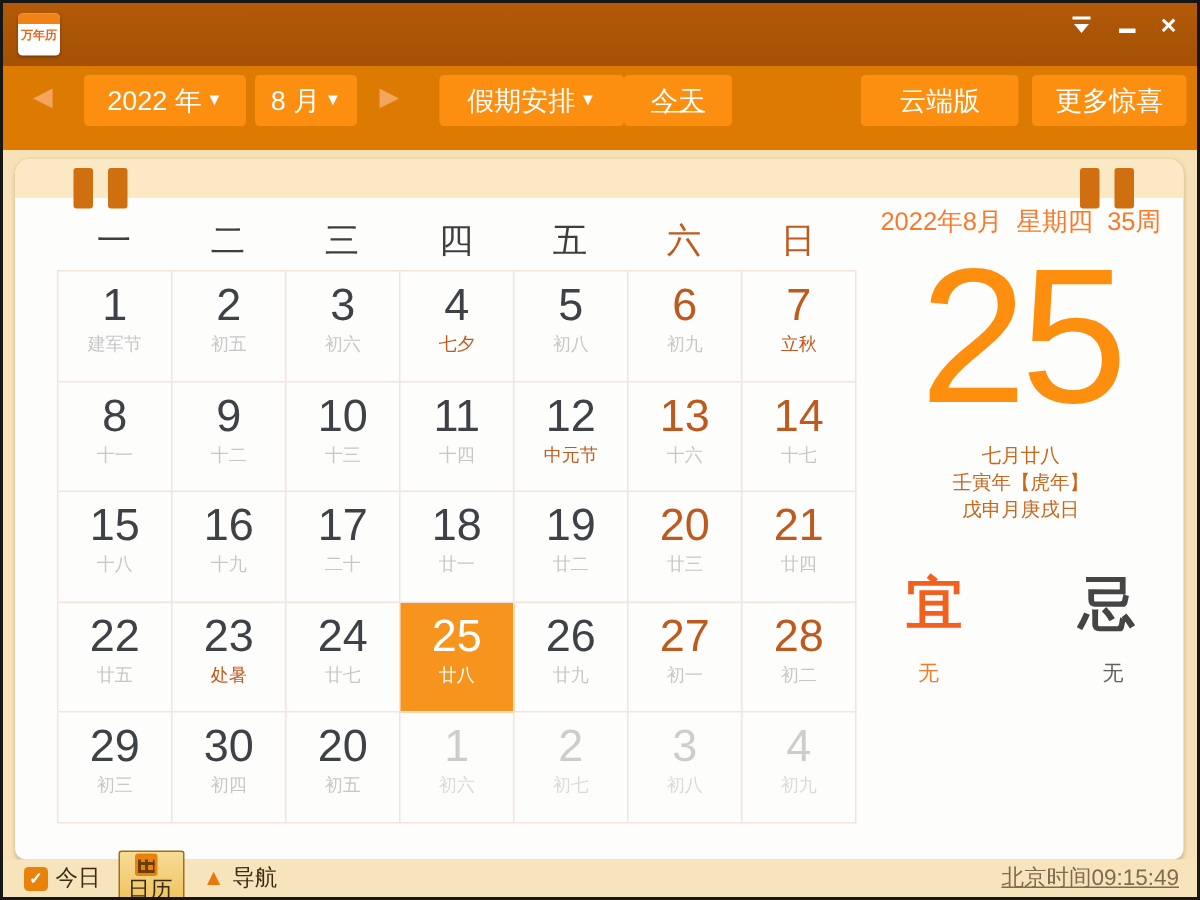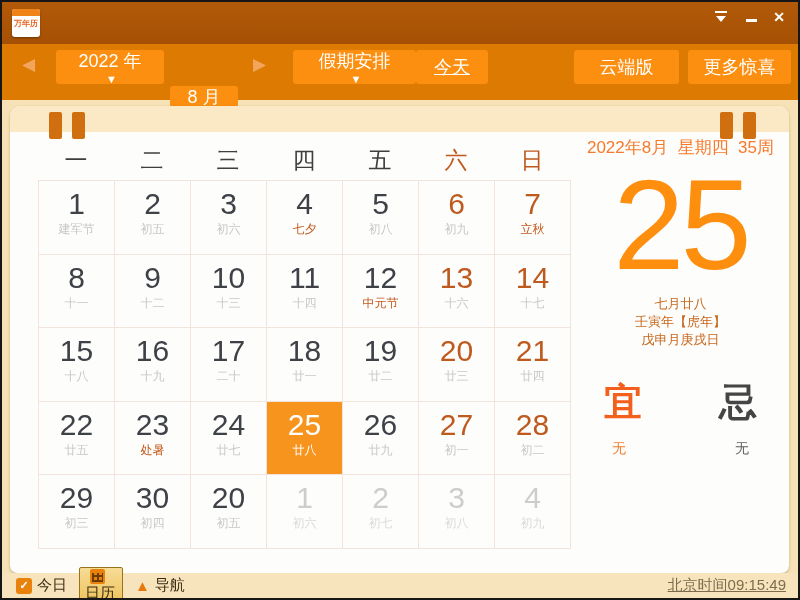--- a/index.html
+++ b/index.html
@@ -18,26 +18,26 @@
   .ctl-skin{right:66px;}
   .ctl-skin .bar{position:absolute;top:3px;left:5px;width:12px;height:2px;background:#fff;}
   .ctl-skin .tri{position:absolute;top:8px;left:6px;width:0;height:0;border-left:5px solid transparent;border-right:5px solid transparent;border-top:6px solid #fff;}
   .ctl-min .bar{width:11px;height:3px;background:#fff;margin-top:6px;}
   .ctl-min{right:36px;}
   .ctl-close{right:8px;color:#fff;font-size:14px;font-weight:bold;}
 
   
   .navbar{position:absolute;left:0;top:42px;width:100%;height:56px;background:#DC7A02;}
   .navbtn{position:absolute;top:6px;height:34px;background:#FC8F10;border:none;border-radius:3px;
-    color:#fff;font-size:18px;font-family:"Liberation Sans",sans-serif;display:flex;align-items:center;justify-content:center;cursor:pointer;white-space:nowrap;flex-direction:column;}
+    color:#fff;font-size:18px;font-family:"Liberation Sans",sans-serif;display:flex;align-items:center;justify-content:center;cursor:pointer;white-space:nowrap;}
   .navbtn .caret{font-size:11px;margin-left:3px;}
   .arrowbtn{position:absolute;top:10px;color:#F2A55B;font-size:17px;cursor:pointer;background:none;border:none;padding:0;}
   #btn-prev{left:20px;}
   #btn-year{left:54px;width:108px;}
-  #btn-month{left:168px;width:68px;margin-top:36px;}
+  #btn-month{left:168px;width:68px;}
   #btn-next{left:251px;}
   #btn-holiday{left:291px;width:123px;}
   #btn-today{left:414px;width:72px;text-decoration:underline;}
   #btn-cloud{left:572px;width:105px;}
   #btn-more{left:686px;width:103px;}
 
   
   .card{position:absolute;left:8px;top:104px;width:779px;height:467px;background:#FDFDFC;border-radius:10px 10px 8px 8px;
     box-shadow:0 1px 3px rgba(120,90,30,.35);border-bottom:1px solid #CFC9BC;}
   .card-head{position:absolute;left:0;top:0;width:100%;height:26px;background:#FBE8C4;border-radius:10px 10px 0 0;}

